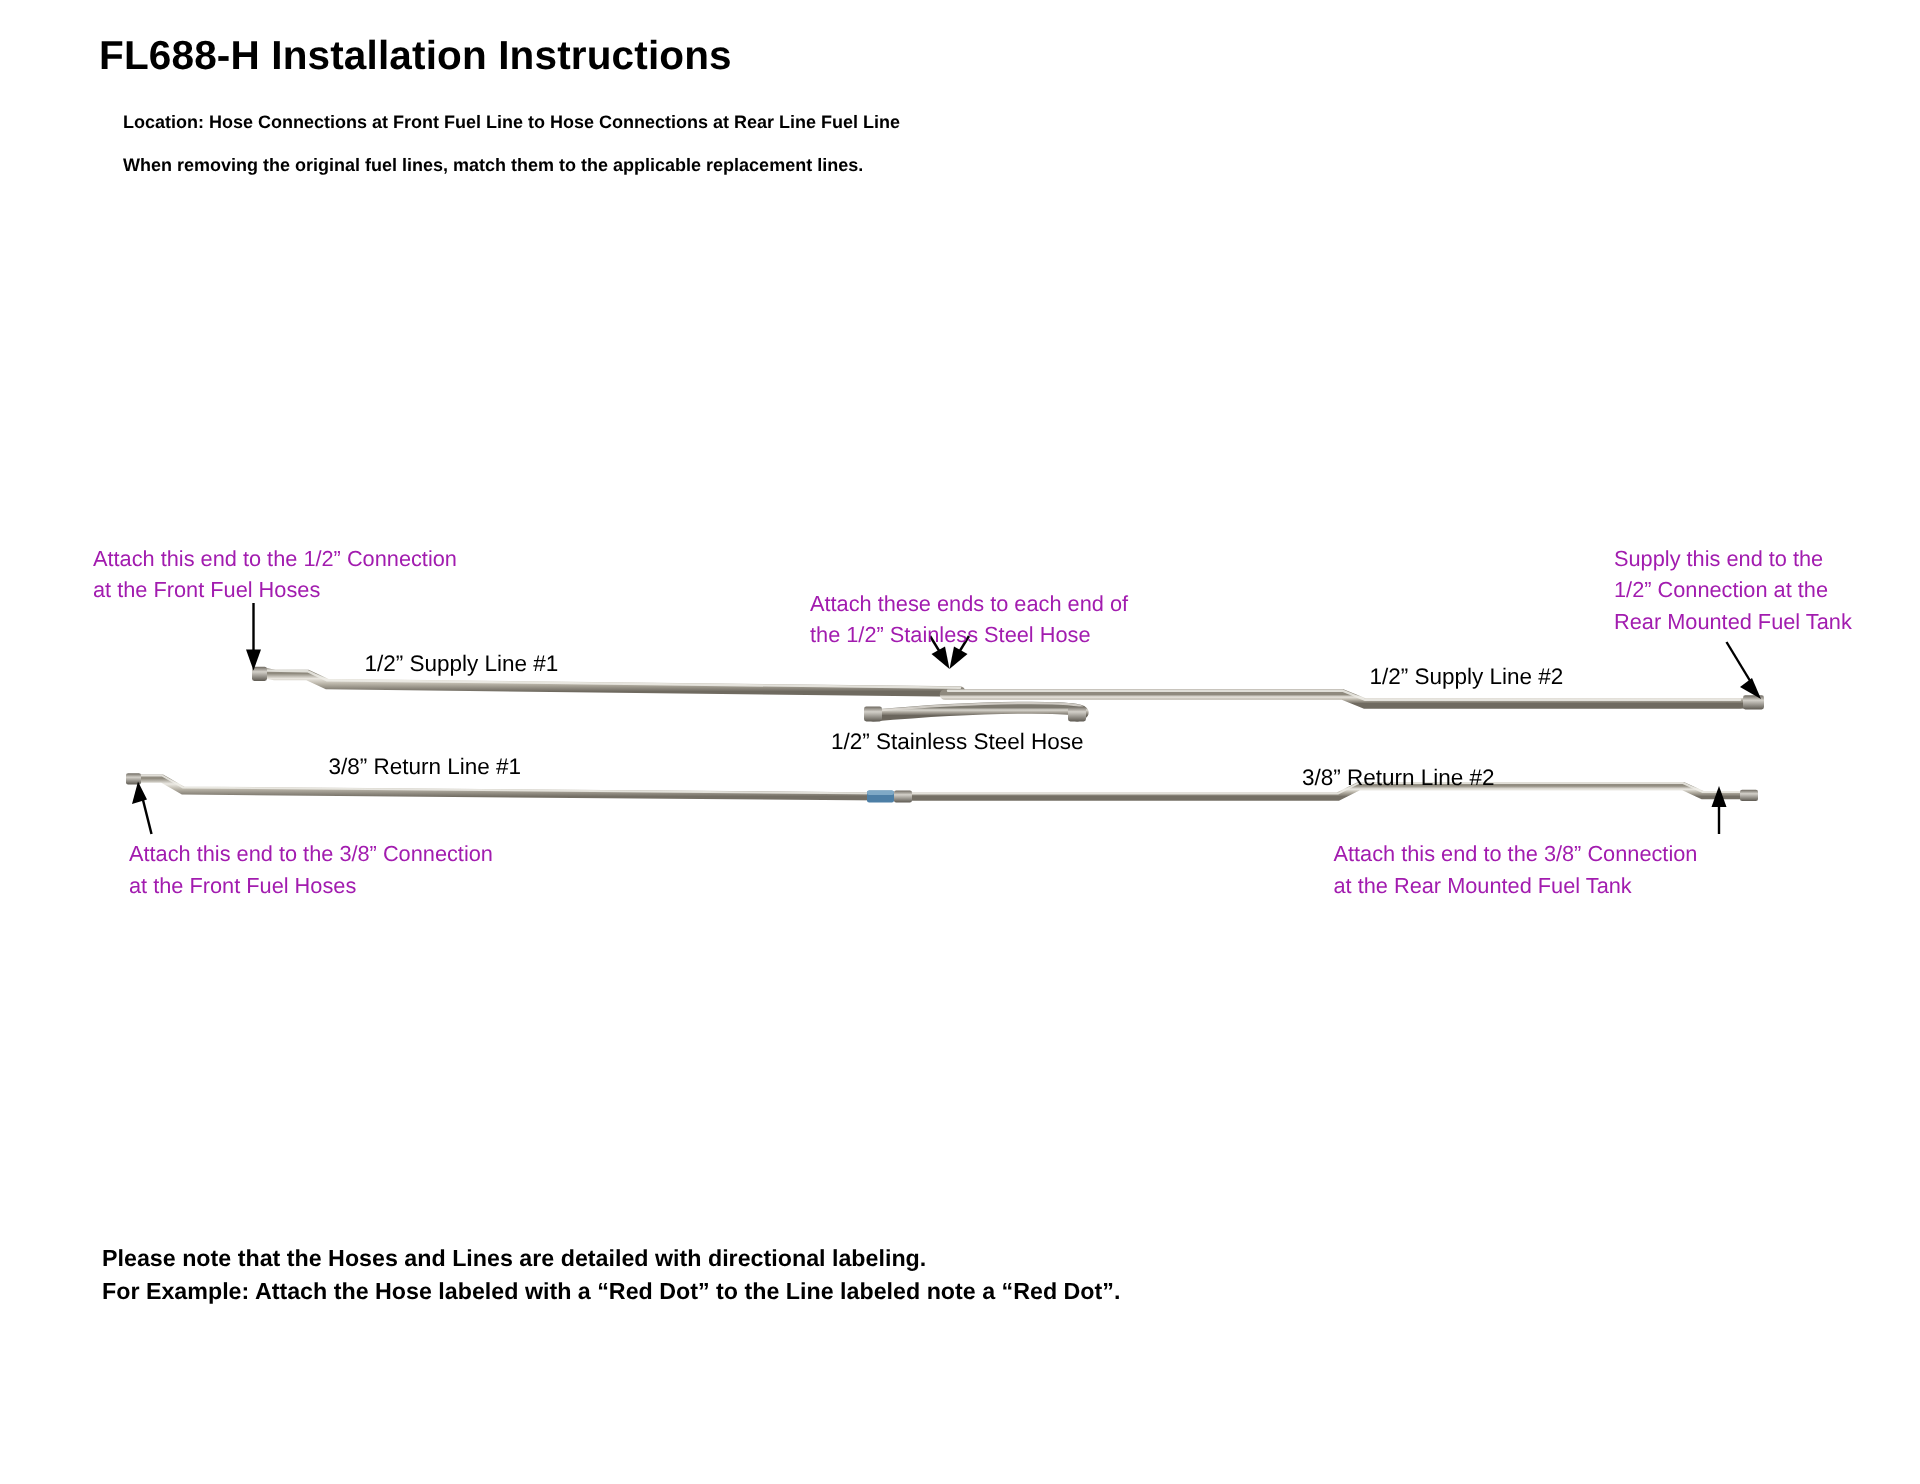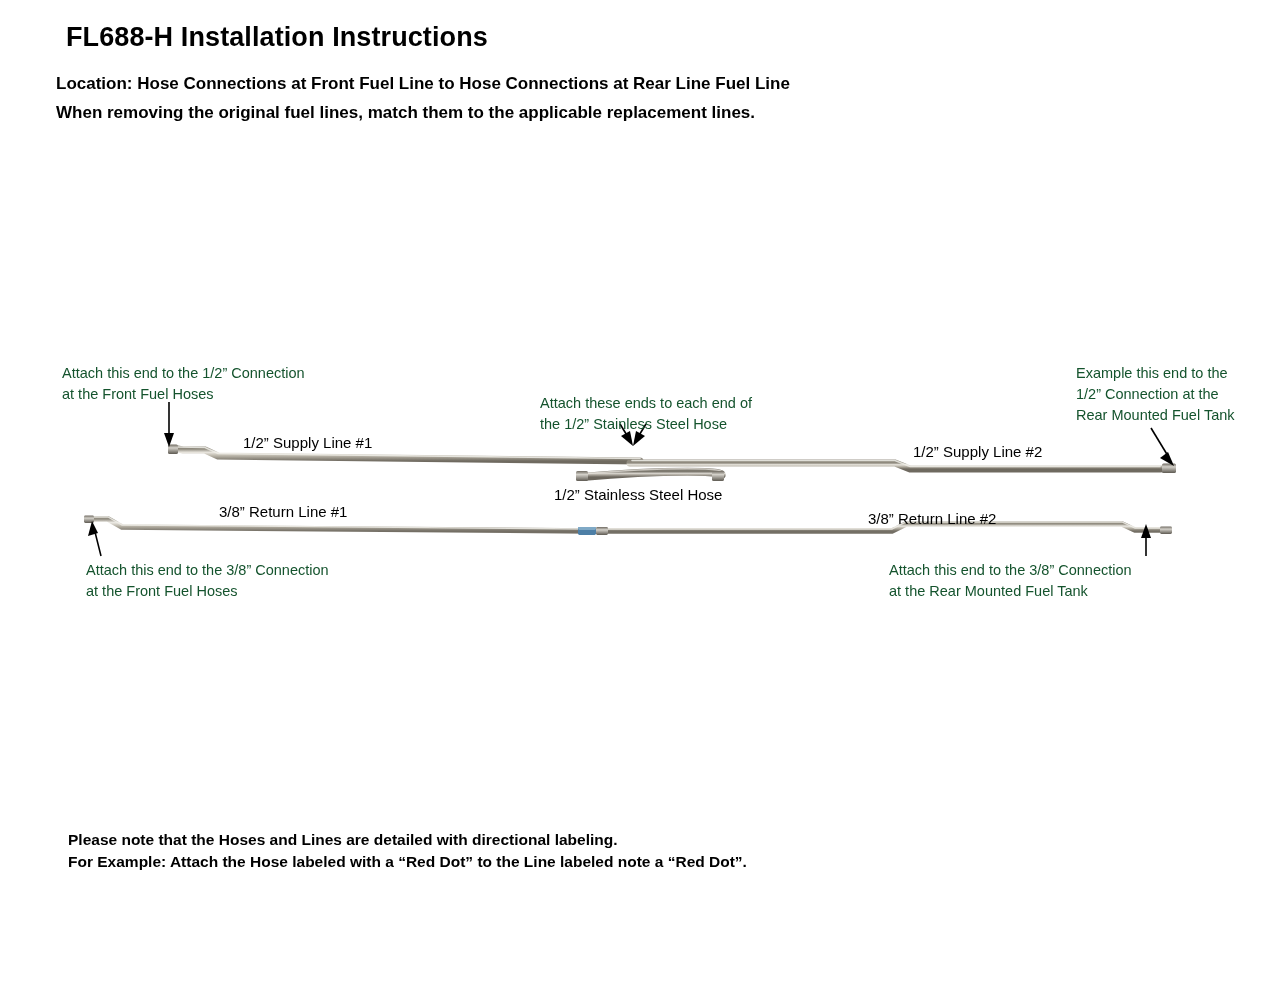--- a/index.html
+++ b/index.html
@@ -25,22 +25,22 @@
     position: absolute;
     left: 66px;
     top: 22px;
     font-size: 27px;
     font-weight: bold;
     letter-spacing: 0.1px;
     white-space: nowrap;
   }
   .subline {
     position: absolute;
-    left: 56px;
-    font-size: 17px;
+    left: 82px;
+    font-size: 12px;
     font-weight: bold;
     white-space: nowrap;
   }
   .subline-1 { top: 74px; }
   .subline-2 { top: 103px; }
 
   .note {
     position: absolute;
     left: 68px;
     font-size: 15.5px;
@@ -49,21 +49,21 @@
   }
   .note-1 { top: 831px; }
   .note-2 { top: 853px; }
 
   .callout {
     position: absolute;
     font-size: 14.5px;
     font-weight: normal;
     line-height: 21px;
     white-space: nowrap;
-    color: #14532d;
+    color: #a21caf;
   }
   .partlabel {
     position: absolute;
     font-size: 15px;
     font-weight: normal;
     white-space: nowrap;
     color: #000;
   }
 
   
@@ -192,21 +192,21 @@
     <div>Attach this end to the 1/2” Connection</div>
     <div>at the Front Fuel Hoses</div>
   </div>
 
   <div class="callout co-mid">
     <div>Attach these ends to each end of</div>
     <div>the 1/2” Stainless Steel Hose</div>
   </div>
 
   <div class="callout co-tr">
-    <div>Example this end to the</div>
+    <div>Supply this end to the</div>
     <div>1/2” Connection at the</div>
     <div>Rear Mounted Fuel Tank</div>
   </div>
 
   <div class="callout co-bl">
     <div>Attach this end to the 3/8” Connection</div>
     <div>at the Front Fuel Hoses</div>
   </div>
 
   <div class="callout co-br">

